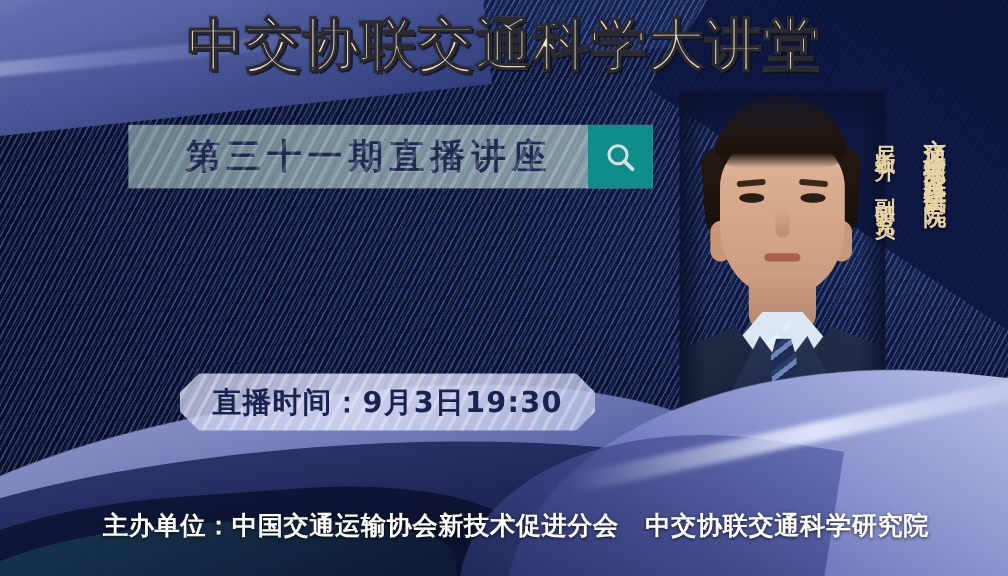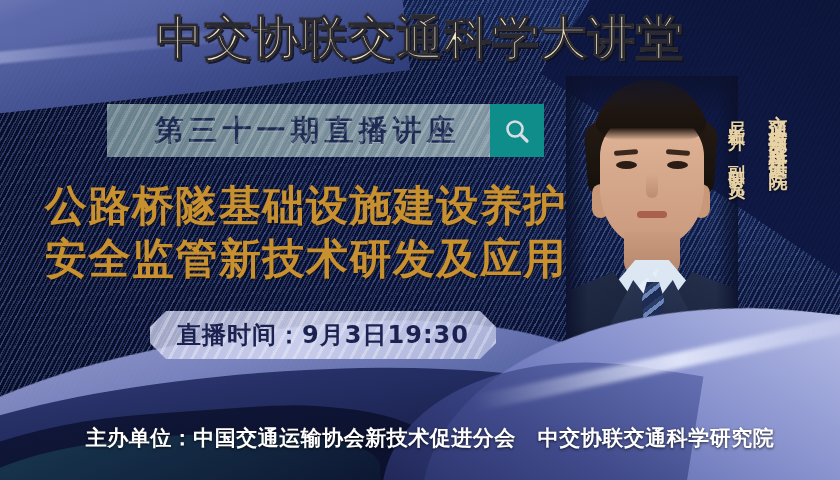--- a/index.html
+++ b/index.html
@@ -354,24 +354,20 @@
     <div class="subbar-stripes"></div>
     <div class="subbar-text">第三十一期直播讲座</div>
     <div class="subbar-icon">
       <svg width="30" height="30" viewBox="0 0 30 30" aria-hidden="true">
         <circle cx="13" cy="13" r="7.5" fill="none" stroke="#d8dde2" stroke-width="2.6"></circle>
         <line x1="18.4" y1="18.4" x2="25" y2="25" stroke="#d8dde2" stroke-width="3.2" stroke-linecap="round"></line>
       </svg>
     </div>
   </div>
 
-  <div class="headline">
-    <span class="hl-line">公路桥隧基础设施建设养护</span>
-    <span class="hl-line">安全监管新技术研发及应用</span>
-  </div>
 
   <div class="timepill">
     <div class="timepill-stripes"></div>
     <div class="timepill-text">直播时间：9月3日19:30</div>
   </div>
 
   <div class="vtext vtext-org">交通运输部公路科学研究院</div>
   <div class="vtext vtext-person">尼颖升 副研究员</div>
 
   <div class="footer">

